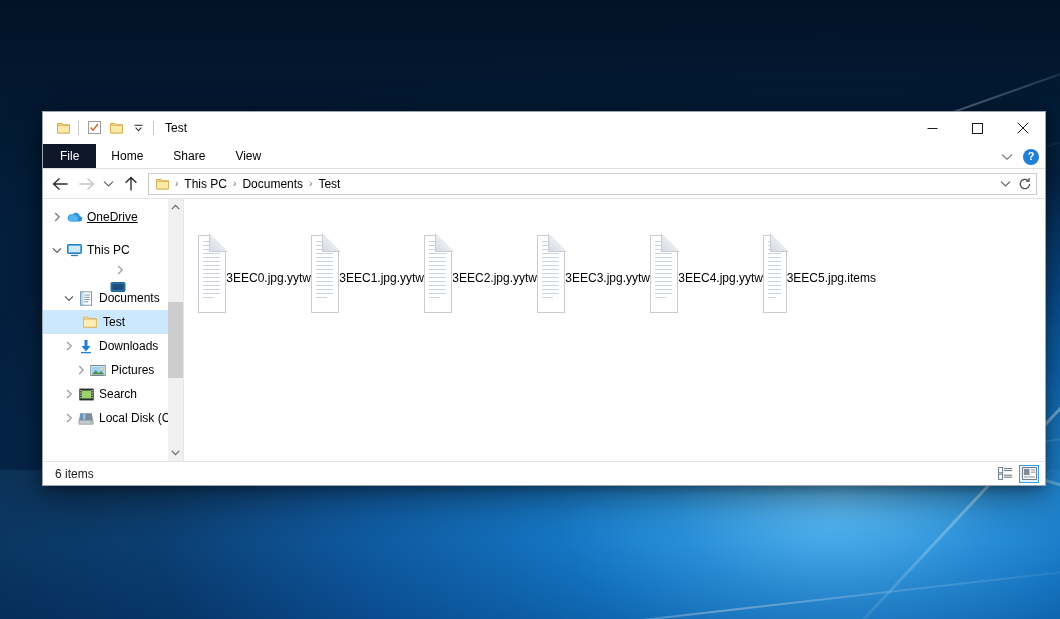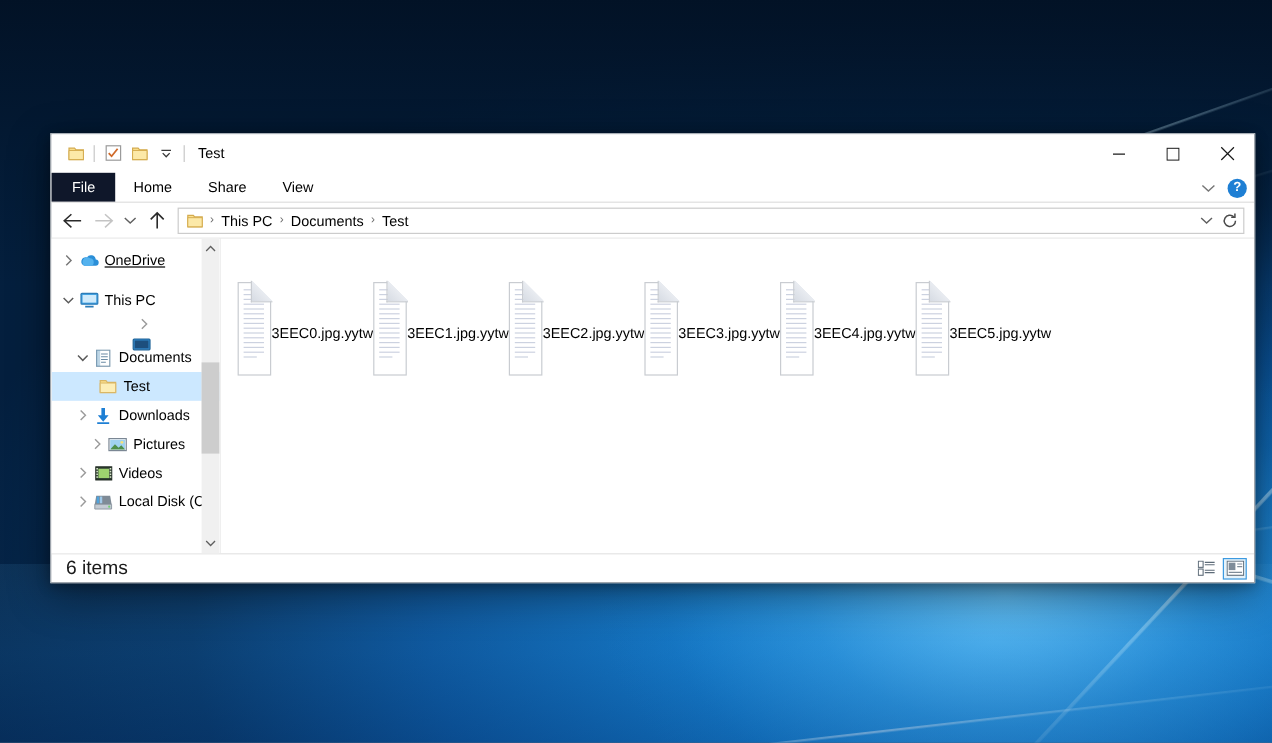--- a/index.html
+++ b/index.html
@@ -257,21 +257,21 @@
 
   
   #statusbar {
     height: 24px; flex: 0 0 24px;
     background: #ffffff;
     border-top: 1px solid #e4e4e4;
     display: flex; align-items: center;
     padding: 0 6px 0 12px;
     justify-content: space-between;
   }
-  #status-text { font-size: 16px; color: #1a1a1a; }
+  #status-text { font-size: 12px; color: #1a1a1a; }
   #viewbtns { display: flex; align-items: center; gap: 4px; }
   .viewbtn {
     width: 20px; height: 18px;
     display: flex; align-items: center; justify-content: center;
     border: 1px solid transparent;
   }
   .viewbtn.active { border: 1px solid #3d9ae0; background: #e5f3fb; }
 </style>
 </head>
 <body>
@@ -534,21 +534,21 @@
                   <rect x="1.3" y="4.3" width="1.3" height="1.3"></rect>
                 <rect x="1.3" y="6.6" width="1.3" height="1.3"></rect>
                   <rect x="1.3" y="8.9" width="1.3" height="1.3"></rect>
                 <rect x="12.4" y="2" width="1.3" height="1.3"></rect>
                   <rect x="12.4" y="4.3" width="1.3" height="1.3"></rect>
                 <rect x="12.4" y="6.6" width="1.3" height="1.3"></rect>
                   <rect x="12.4" y="8.9" width="1.3" height="1.3"></rect>
               </g>
             </svg>
           </span>
-          <span class="tree-label">Videos</span>
+          <span class="tree-label">Search</span>
         </div>
 
         <div class="tree-item" style="padding-left:18px;">
           <span class="chev">
             <svg width="7" height="10" viewBox="0 0 7 10">
                 <path d="M1.2 1l4 4-4 4" fill="none" stroke="#9b9b9b" stroke-width="1.2"></path>
               </svg>
           </span>
           <span class="tree-ico">
             <svg width="16" height="13" viewBox="0 0 16 13">
@@ -729,21 +729,21 @@
                 <i></i>
                 <i></i>
                 <i></i>
                 <i></i>
                 <i></i>
                 <i class="short"></i>
             </div>
             <div class="doc-fold-cover"></div>
             <div class="doc-fold"></div>
           </div>
-          <div class="file-label">3EEC5.jpg.yytw</div>
+          <div class="file-label">3EEC5.jpg.items</div>
         </div>
 
       </div>
     </div>
 
     <div id="statusbar">
       <div id="status-text">6 items</div>
       <div id="viewbtns">
         <div class="viewbtn">
           <svg width="15" height="13" viewBox="0 0 15 13">

